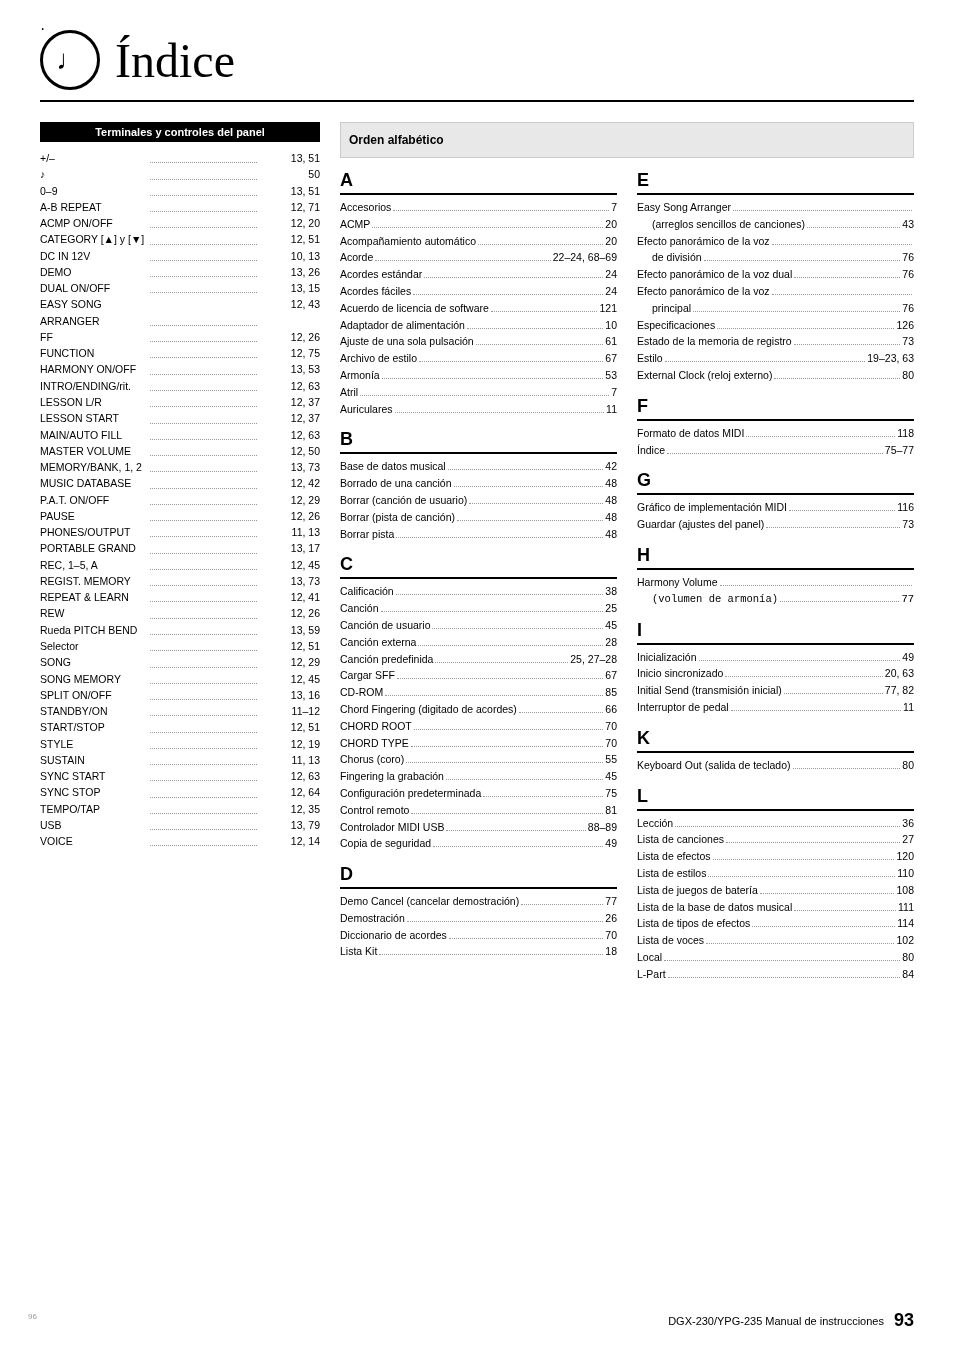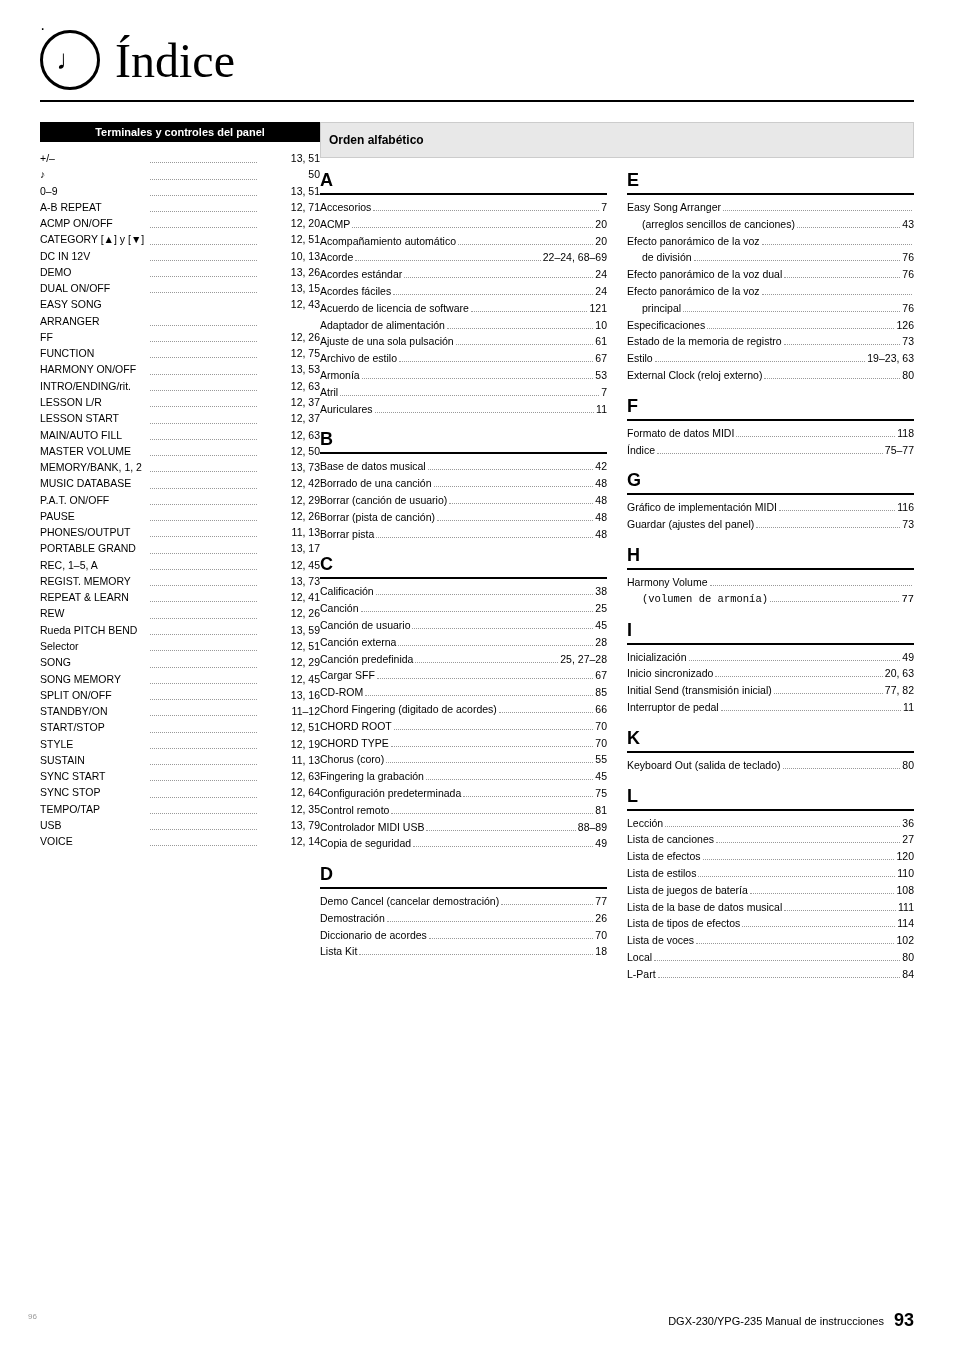--- a/index.html
+++ b/index.html
@@ -38,20 +38,21 @@
     }
     .header-title {
       font-size: 48px;
       font-weight: normal;
       font-family: Georgia, serif;
     }
 
     
     .main-content {
       display: flex;
+      gap: 20px;
     }
 
     
     .left-panel {
       width: 280px;
       flex-shrink: 0;
     }
 
     .panel-header {
       background: #000;

